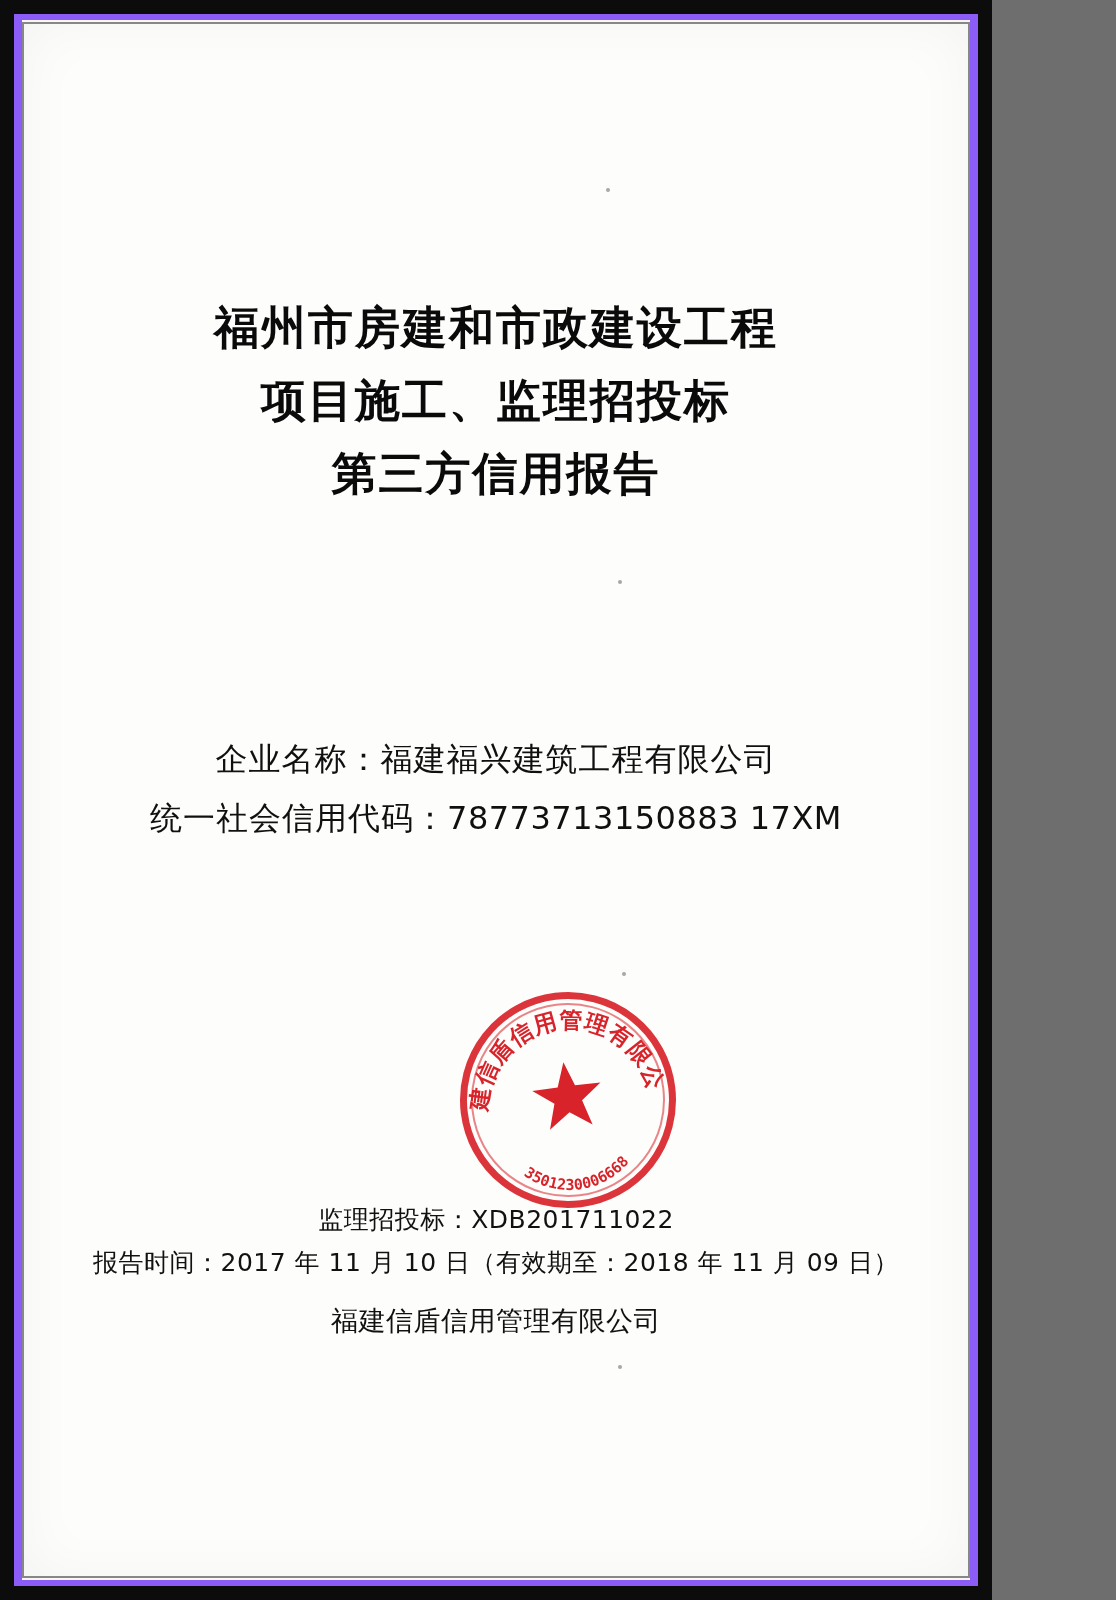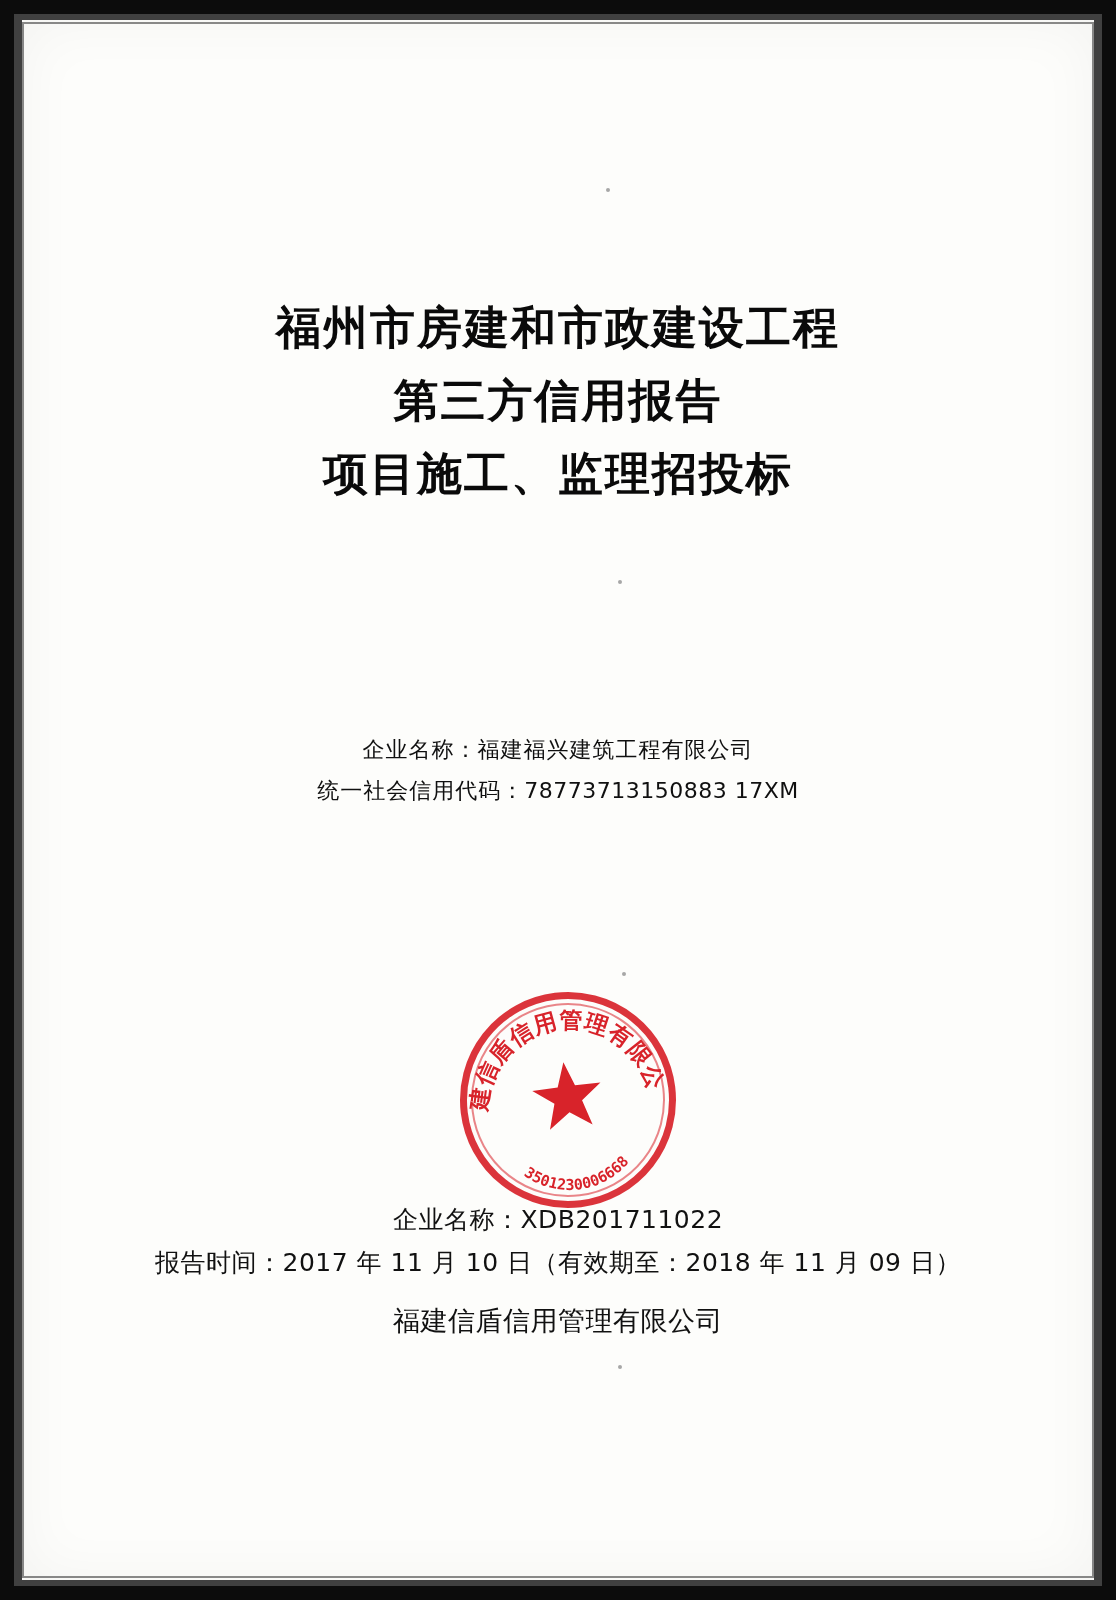--- a/index.html
+++ b/index.html
@@ -2,23 +2,23 @@
 <html lang="zh"><head>
 <meta charset="utf-8">
 <style>
   html, body {
     margin: 0;
     padding: 0;
     background: #6e6e6e;
   }
   .page {
     position: relative;
-    width: 1116px;
+    width: 992px;
     height: 1600px;
-    background: #404040;
+    background: #8b5cf6;
     overflow: hidden;
     font-family: "DejaVu Sans", "Liberation Sans", sans-serif;
     color: #0d0d0d;
   }
   
   .scan-border {
     position: absolute;
     inset: 0;
     border: 14px solid #0c0c0c;
     box-sizing: border-box;
@@ -67,21 +67,21 @@
     color: #0a0a0a;
   }
 
   .entity-block {
     position: absolute;
     left: 0; right: 0;
     top: 710px;
     text-align: center;
   }
   .entity-line {
-    font-size: 22px;
+    font-size: 32px;
     line-height: 1.85;
     letter-spacing: 1px;
     color: #101010;
   }
   .entity-line .code {
     letter-spacing: 0.5px;
   }
 
   
   .seal {
@@ -162,22 +162,22 @@
 <div class="page">
   <div class="paper">
 
     <div class="speckle sp1"></div>
     <div class="speckle sp2"></div>
     <div class="speckle sp3"></div>
     <div class="speckle sp4"></div>
 
     <div class="title-block">
       <div class="title-line">福州市房建和市政建设工程</div>
+      <div class="title-line">项目施工、监理招投标</div>
       <div class="title-line">第三方信用报告</div>
-      <div class="title-line">项目施工、监理招投标</div>
     </div>
 
     <div class="entity-block">
       <div class="entity-line">
         <span>企业名称：</span><span>福建福兴建筑工程有限公司</span>
       </div>
       <div class="entity-line">
         <span>统一社会信用代码：</span><span class="code">78773713150883 17XM</span>
       </div>
     </div>
@@ -203,20 +203,20 @@
         <defs>
           <path id="arcbottom" d="M 36,150 A 78,78 0 0 0 180,150" fill="none"></path>
         </defs>
         <text>
           <textPath href="#arcbottom" startOffset="50%" text-anchor="middle" id="seal-bottom-label">3501230006668</textPath>
         </text>
       </svg>
     </div>
 
     <div class="footer-block">
-      <div class="footer-line report-no">企业名称：XDB201711022</div>
+      <div class="footer-line report-no">监理招投标：XDB201711022</div>
       <div class="footer-line">报告时间：2017 年 11 月 10 日（有效期至：2018 年 11 月 09 日）</div>
       <div class="footer-line issuer">福建信盾信用管理有限公司</div>
     </div>
 
   </div>
   <div class="scan-border"></div>
 </div>
 
 </body></html>

